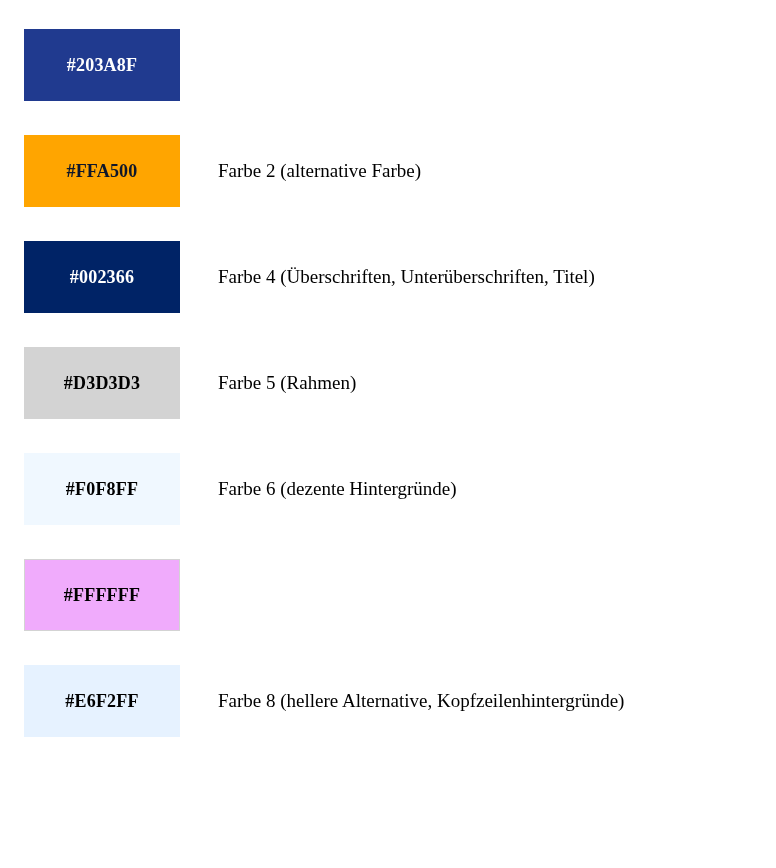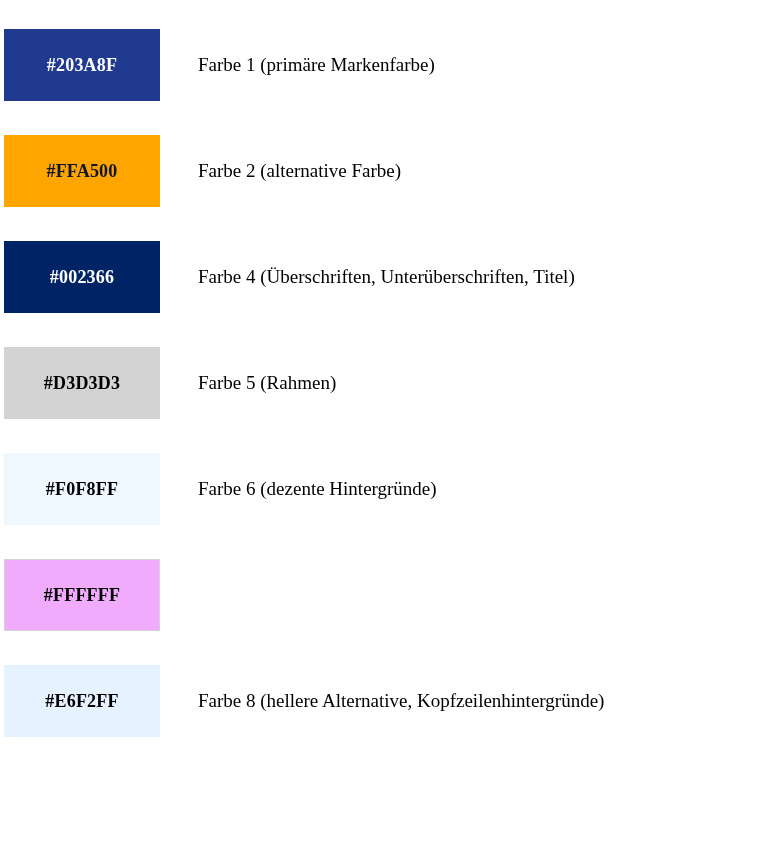--- a/index.html
+++ b/index.html
@@ -18,21 +18,21 @@
   }
   .swatch-row {
     display: flex;
     align-items: center;
     height: 106px;
   }
   .swatch {
     width: 156px;
     min-width: 156px;
     height: 72px;
-    margin-left: 4px;
+    margin-left: 24px;
     display: flex;
     align-items: center;
     justify-content: center;
     box-sizing: border-box;
     font-family: "Liberation Serif", serif;
     font-weight: bold;
     font-size: 18px;
     letter-spacing: 0.2px;
   }
   .swatch.bordered {
@@ -48,21 +48,20 @@
   }
 </style>
 </head>
 <body>
 
 <div class="palette" id="palette">
     <div class="swatch-row">
       <div class="swatch" style="background: rgb(32, 58, 143); color: rgb(255, 255, 255);">
         <span>#203A8F</span>
       </div>
-      <div class="desc">Farbe 1 (primäre Markenfarbe)</div>
     </div>
     <div class="swatch-row">
       <div class="swatch" style="background: rgb(255, 165, 0); color: #0f172a;">
         <span>#FFA500</span>
       </div>
       <div class="desc">Farbe 2 (alternative Farbe)</div>
     </div>
     <div class="swatch-row">
       <div class="swatch" style="background: rgb(0, 35, 102); color: rgb(255, 255, 255);">
         <span>#002366</span>

